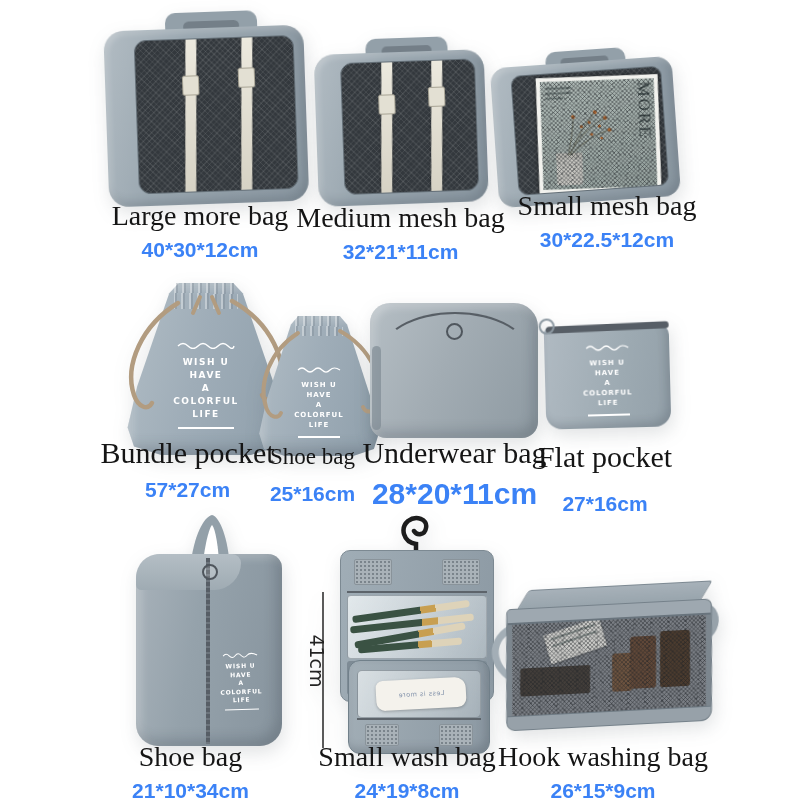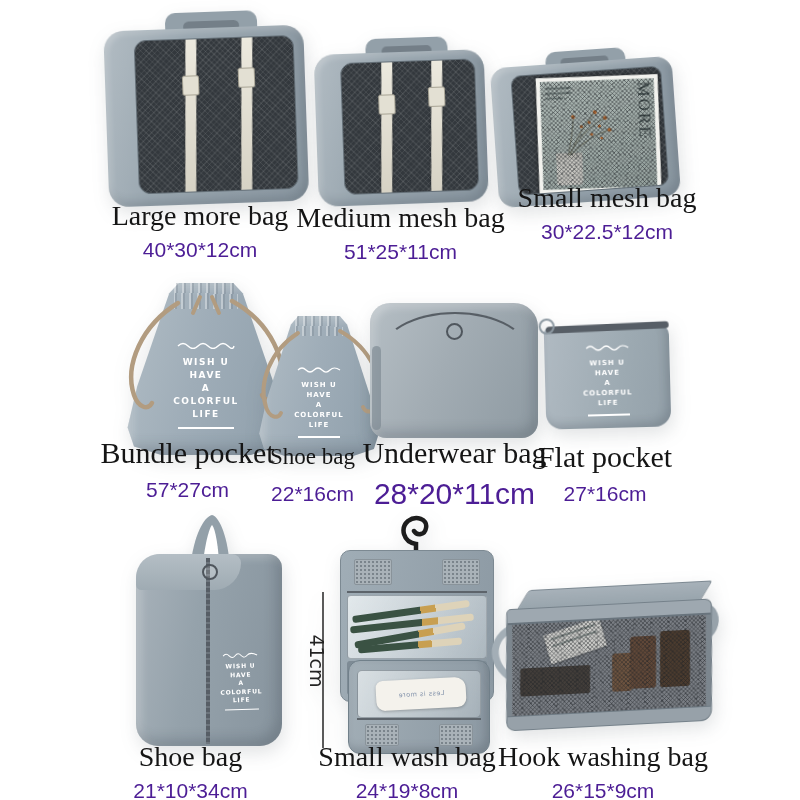--- a/index.html
+++ b/index.html
@@ -3,21 +3,21 @@
 <meta charset="utf-8">
 <style>
   html,body{margin:0;padding:0;background:#fff;}
   .canvas{position:relative;width:800px;height:800px;background:#ffffff;overflow:hidden;
           font-family:"Liberation Serif",serif;}
   .product{position:absolute;filter:drop-shadow(2px 7px 9px rgba(70,80,90,0.16));}
 
   
   .plabel{position:absolute;text-align:center;display:flex;flex-direction:column;align-items:center;}
   .label-name{font-family:"Liberation Serif",serif;color:#151515;font-size:28px;line-height:30px;white-space:nowrap;}
-  .label-size{font-family:"Liberation Sans",sans-serif;color:#4c1d95;font-size:21px;font-weight:400;margin-top:7px;white-space:nowrap;}
+  .label-size{font-family:"Liberation Sans",sans-serif;color:#3b82f6;font-size:21px;font-weight:700;margin-top:7px;white-space:nowrap;}
   .name-lg{font-size:30px;}
   .name-sm{font-size:23px;line-height:34px;}
   .size-bold{font-size:30px;}
 
   
   .mb-handle{position:absolute;background:#93a0a9;border-radius:10px 10px 6px 6px;}
   .mb-slot{position:absolute;background:#747f88;border-radius:6px;}
   .mb-body{position:absolute;border-radius:20px;
            background:linear-gradient(105deg,#b2bcc3 0%,#9aa7b0 35%,#8a97a1 100%);
            box-shadow:inset -4px -5px 10px rgba(40,50,60,0.18),inset 3px 3px 6px rgba(255,255,255,0.25);}
@@ -201,23 +201,23 @@
       </div>
     </div>
   </div>
 
   <div class="plabel" style="left:85px;top:201px;width:230px;">
     <div class="label-name">Large more bag</div>
     <div class="label-size">40*30*12cm</div>
   </div>
   <div class="plabel" style="left:288px;top:203px;width:225px;">
     <div class="label-name">Medium mesh bag</div>
-    <div class="label-size">51*25*11cm</div>
-  </div>
-  <div class="plabel" style="left:492px;top:183px;width:230px;align-items:center;">
+    <div class="label-size">32*21*11cm</div>
+  </div>
+  <div class="plabel" style="left:492px;top:191px;width:230px;align-items:center;">
     <div class="label-name">Small mesh bag</div>
     <div class="label-size">30*22.5*12cm</div>
   </div>
 
   <div class="product" style="left:126px;top:283px;width:160px;height:172px;">
     <div class="sack"></div>
     <div class="pleats"></div>
     <svg class="strings" style="left:-22px;top:6px;" width="204" height="150" viewBox="0 0 204 150">
       <path d="M74,14 C38,36 20,76 30,106 C34,118 44,122 48,114" stroke="#b29c80" stroke-width="4.5" fill="none" stroke-linecap="round"></path>
       <path d="M128,12 C168,34 184,74 176,100 C172,112 162,114 158,106" stroke="#b29c80" stroke-width="4.5" fill="none" stroke-linecap="round"></path>
@@ -279,29 +279,29 @@
       <div class="uline"></div>
     </div>
   </div>
 
   <div class="plabel" style="left:85px;top:438px;width:205px;">
     <div class="label-name name-lg">Bundle pocket</div>
     <div class="label-size" style="margin-top:10px;">57*27cm</div>
   </div>
   <div class="plabel" style="left:250px;top:440px;width:125px;">
     <div class="label-name name-sm">Shoe bag</div>
-    <div class="label-size" style="margin-top:8px;">22*16cm</div>
+    <div class="label-size" style="margin-top:8px;">25*16cm</div>
   </div>
   <div class="plabel" style="left:352px;top:438px;width:205px;">
     <div class="label-name name-lg">Underwear bag</div>
     <div class="label-size size-bold" style="margin-top:9px;">28*20*11cm</div>
   </div>
   <div class="plabel" style="left:505px;top:442px;width:200px;">
     <div class="label-name name-lg">Flat pocket</div>
-    <div class="label-size" style="margin-top:10px;text-align:center;">27*16cm</div>
+    <div class="label-size" style="margin-top:20px;text-align:center;">27*16cm</div>
   </div>
 
   <div class="product" style="left:136px;top:512px;width:146px;height:234px;">
     <svg width="60" height="56" viewBox="0 0 60 56" style="position:absolute;left:46px;top:0;">
       <path d="M8,56 C12,22 22,5 30,3 C38,5 46,26 48,56 Z" fill="#93a0a9"></path>
       <path d="M21,50 C24,26 28,15 30,13 C33,16 36,32 37,50 Z" fill="#ffffff"></path>
     </svg>
     <div class="sb-body">
       <div class="sb-fold"></div>
     </div>

